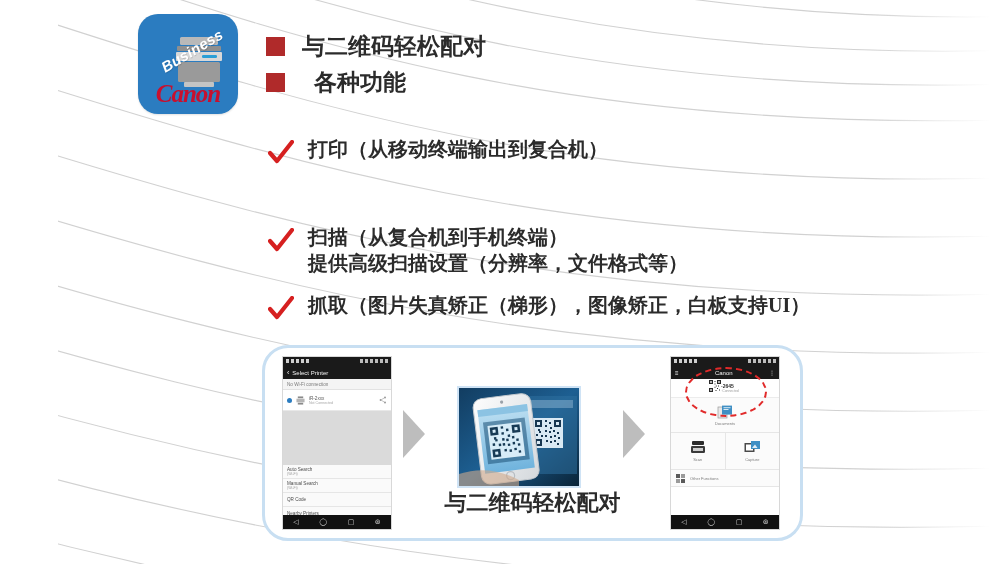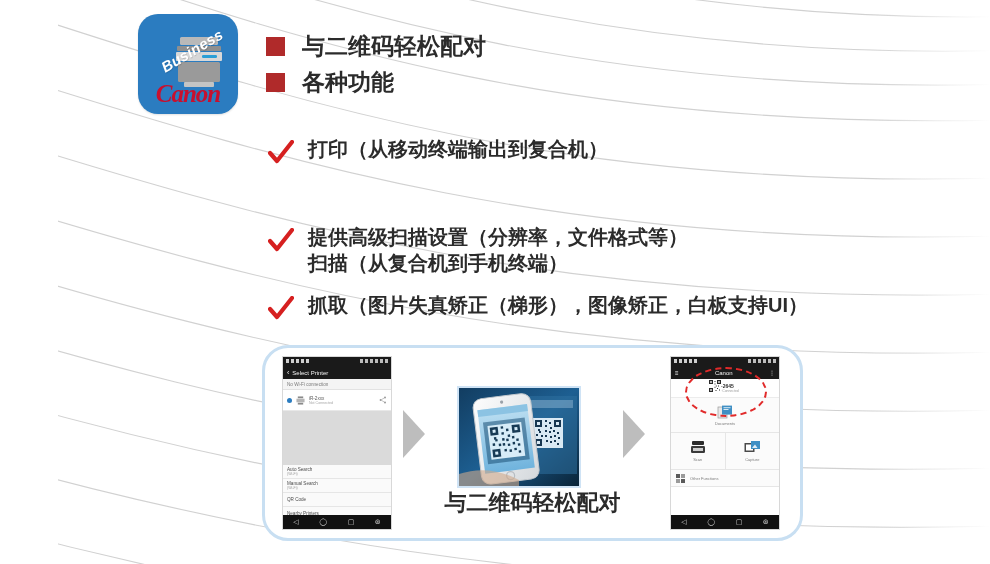--- a/index.html
+++ b/index.html
@@ -206,45 +206,45 @@
     <rect x="12" y="46" width="30" height="5" rx="1" fill="#c4c4c4"></rect>
   </svg>
   <div class="banner-text">Business</div>
   <div class="brand">Canon</div>
 </div>
 
 <div class="head-row" style="left:266px;top:31px;">
   <span class="sq"></span>
   <span class="head-text">与二维码轻松配对</span>
 </div>
-<div class="head-row" style="left:266px;top:67px;">
+<div class="head-row" style="left:266px;top:67px;gap:12px;">
   <span class="sq"></span>
   <span class="head-text">各种功能</span>
 </div>
 
 <div class="check-row" style="left:268px;top:136px;">
   <svg class="chk" viewBox="0 0 26 26" xmlns="http://www.w3.org/2000/svg">
     <path d="M2 13 L9 21 L24 2" stroke="#d62020" stroke-width="4.2" fill="none" stroke-linecap="round" stroke-linejoin="round"></path>
   </svg>
   <div class="check-body">
     <div class="ln">打印（从移动终端输出到复合机）</div>
   </div>
 </div>
 
 <div class="check-row" style="left:268px;top:224px;">
   <svg class="chk" viewBox="0 0 26 26" xmlns="http://www.w3.org/2000/svg">
     <path d="M2 13 L9 21 L24 2" stroke="#d62020" stroke-width="4.2" fill="none" stroke-linecap="round" stroke-linejoin="round"></path>
   </svg>
   <div class="check-body">
+    <div class="ln">扫描（从复合机到手机终端）</div>
     <div class="ln">提供高级扫描设置（分辨率，文件格式等）</div>
-    <div class="ln">扫描（从复合机到手机终端）</div>
   </div>
 </div>
 
-<div class="check-row" style="left:268px;top:292px;">
+<div class="check-row" style="left:268px;top:292px;font-family:Liberation Serif, serif;">
   <svg class="chk" viewBox="0 0 26 26" xmlns="http://www.w3.org/2000/svg">
     <path d="M2 13 L9 21 L24 2" stroke="#d62020" stroke-width="4.2" fill="none" stroke-linecap="round" stroke-linejoin="round"></path>
   </svg>
   <div class="check-body">
     <div class="ln">抓取（图片失真矫正（梯形），图像矫正，白板支持UI）</div>
   </div>
 </div>
 
 <div id="showcase">
 

